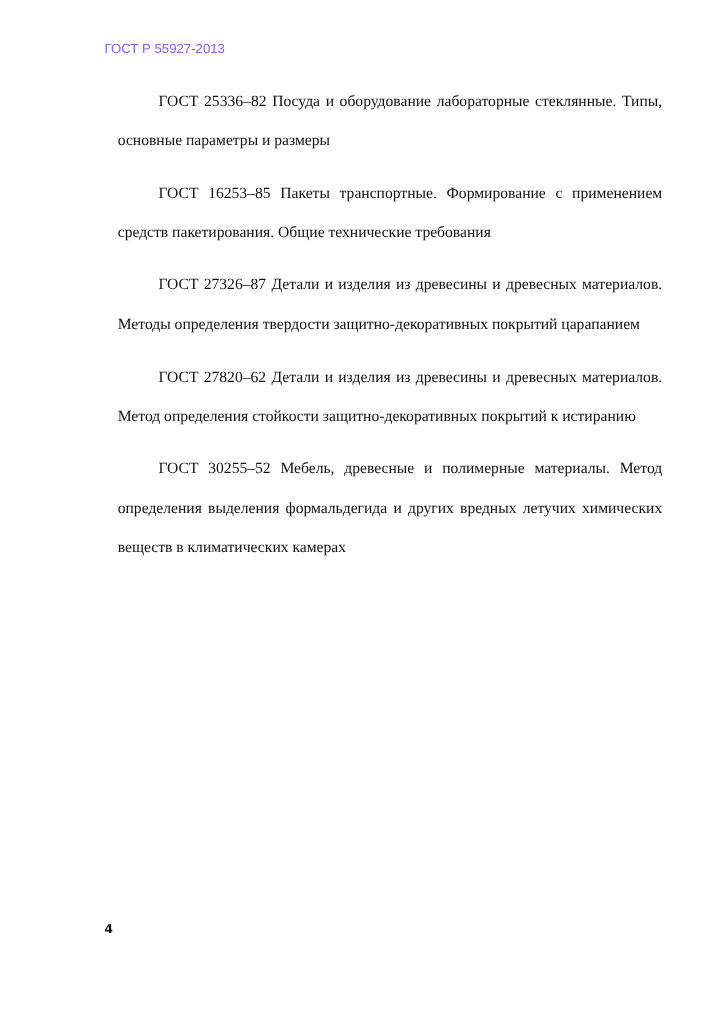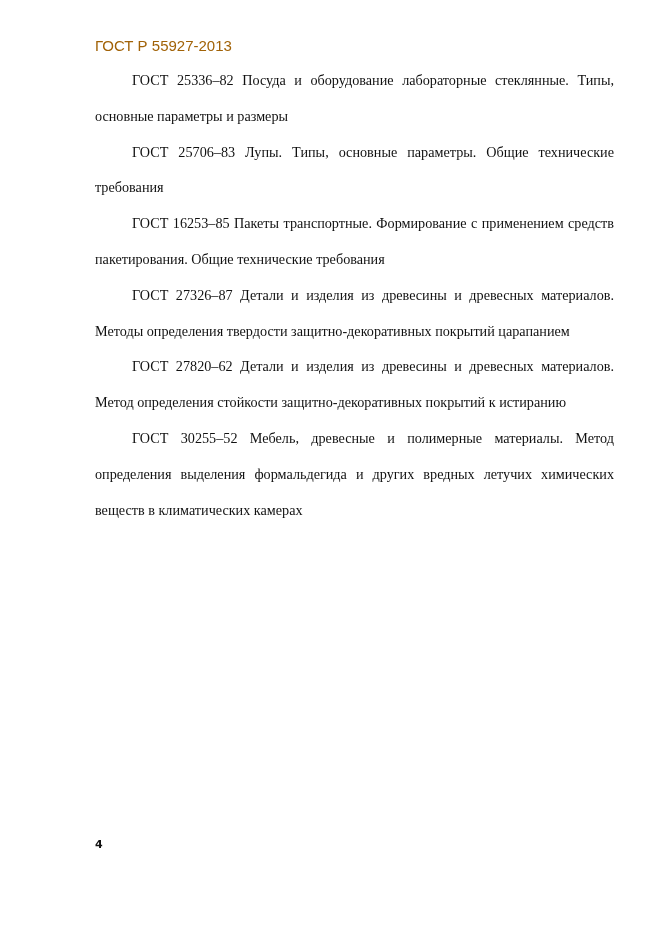--- a/index.html
+++ b/index.html
@@ -1,38 +1,37 @@
 <!DOCTYPE html>
 <html><head>
   <meta charset="utf-8">
   <style>
     html, body { margin: 0; padding: 0; background: #ffffff; }
     body { width: 661px; height: 935px; position: relative; overflow: hidden; }
     .page-header {
       position: absolute; left: 95px; top: 37px;
-      font-family: "Liberation Sans", sans-serif; font-size: 15px; color: #a16207;
+      font-family: "Liberation Sans", sans-serif; font-size: 12px; color: #8b5cf6;
     }
     .body-text {
       position: absolute; left: 95px; top: 63px; width: 519px;
       font-family: "Liberation Serif", serif; font-size: 14.2px; color: #111;
       line-height: 35.8px;
     }
-    .para { margin: 0; text-align: justify; text-indent: 37px; }
+    .para { margin: 12px; text-align: justify; text-indent: 37px; }
     .page-num {
       position: absolute; left: 95px; top: 838px;
       font-family: "DejaVu Sans", sans-serif; font-size: 11px; font-weight: bold; color: #111;
     }
   </style>
 </head>
 <body>
 
 <div class="page-header">ГОСТ Р 55927-2013</div>
 
 <div class="body-text">
   <p class="para">ГОСТ 25336–82 Посуда и оборудование лабораторные стеклянные. Типы, основные параметры и размеры</p>
-  <p class="para">ГОСТ 25706–83 Лупы. Типы, основные параметры. Общие технические требования</p>
   <p class="para">ГОСТ 16253–85 Пакеты транспортные. Формирование с применением средств пакетирования. Общие технические требования</p>
   <p class="para">ГОСТ 27326–87 Детали и изделия из древесины и древесных материалов. Методы определения твердости защитно-декоративных покрытий царапанием</p>
   <p class="para">ГОСТ 27820–62 Детали и изделия из древесины и древесных материалов. Метод определения стойкости защитно-декоративных покрытий к истиранию</p>
   <p class="para">ГОСТ 30255–52 Мебель, древесные и полимерные материалы. Метод определения выделения формальдегида и других вредных летучих химических веществ в климатических камерах</p>
 </div>
 
 <div class="page-num">4</div>
 
 </body></html>

